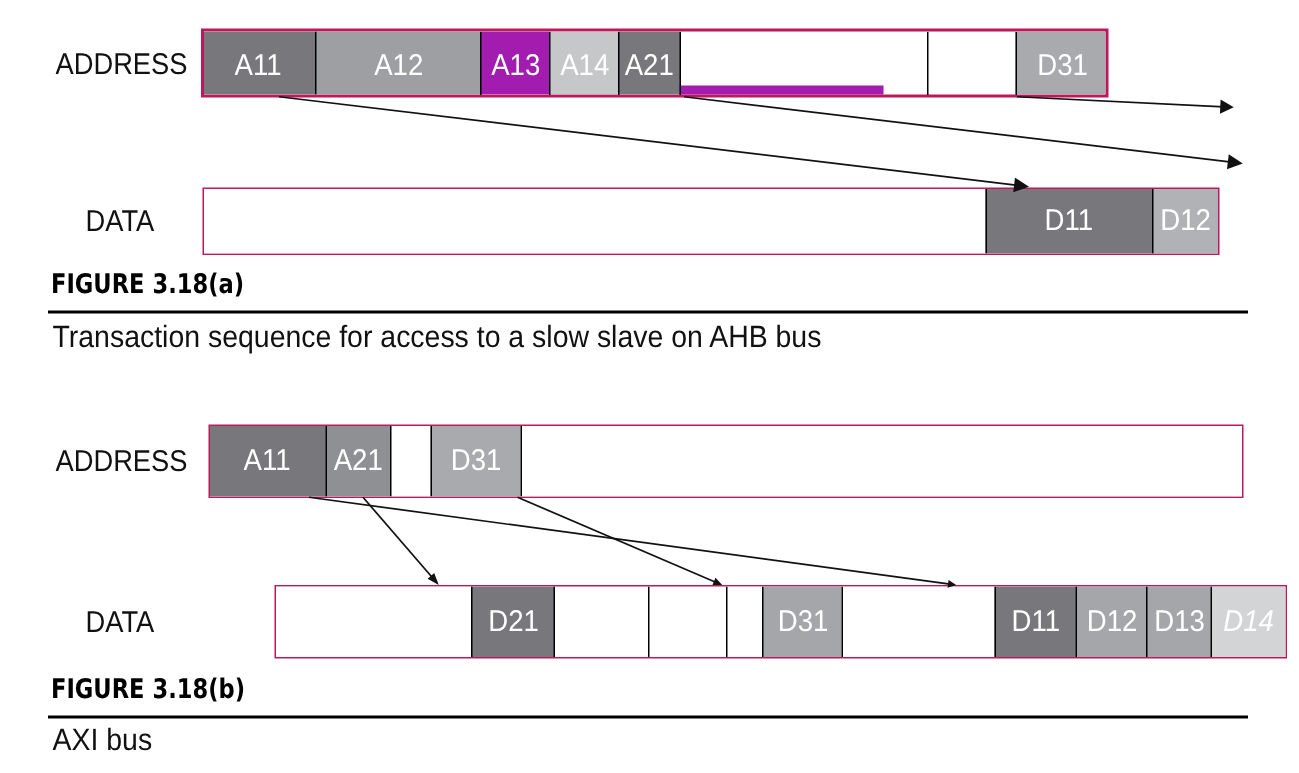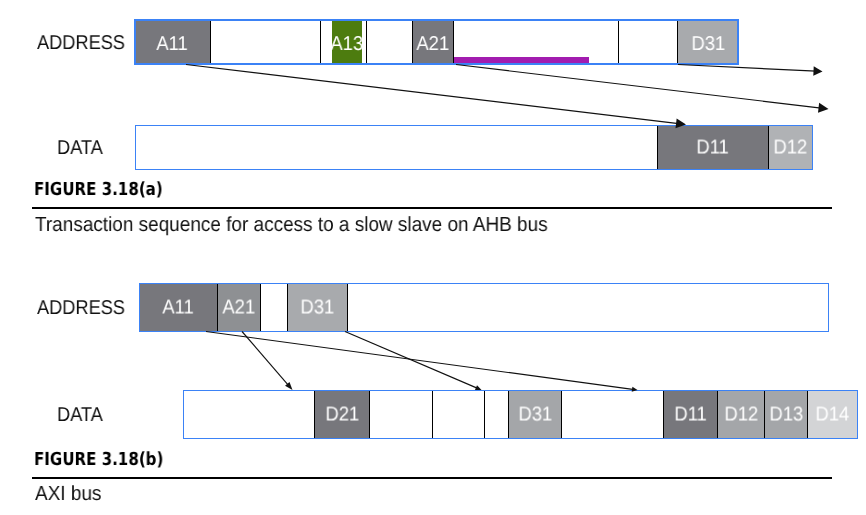--- a/index.html
+++ b/index.html
@@ -5,21 +5,21 @@
   html,body{margin:0;padding:0;background:#ffffff;
             -webkit-font-smoothing:antialiased;text-rendering:geometricPrecision;}
   body{width:866px;height:515px;position:relative;overflow:hidden;
        font-family:"Liberation Sans",sans-serif;color:#000;
 }
   .fig{position:absolute;left:0;top:0;width:866px;height:515px;}
   .rowlabel{position:absolute;font-size:20px;line-height:20px;color:#111;
             font-family:"Liberation Sans",sans-serif;white-space:nowrap;
             transform:scaleX(0.91);transform-origin:left top;
             will-change:transform;}
-  .bar{position:absolute;box-sizing:border-box;border:2px solid #3b82f6;
+  .bar{position:absolute;box-sizing:border-box;border:2px solid #be185d;
        background:#fff;overflow:hidden;}
   .bar.thin{border-width:1px;}
   .cell{position:absolute;top:0;height:100%;box-sizing:border-box;
         display:flex;align-items:center;justify-content:center;
         color:#fff;font-size:20px;line-height:20px;
         font-family:"Liberation Sans",sans-serif;}
   .cell span{display:block;will-change:transform;}
   .divider{position:absolute;top:0;height:100%;width:1px;background:#000;}
   svg.arrows{position:absolute;left:0;top:0;overflow:visible;}
   .figcap{position:absolute;font-family:"DejaVu Sans Condensed","DejaVu Sans",sans-serif;
@@ -34,22 +34,28 @@
 </head>
 <body>
 
 <div class="fig">
   <div class="rowlabel" style="left:37px;top:33px;">ADDRESS</div>
   <div class="rowlabel" style="left:57px;top:138px;">DATA</div>
   <div class="bar" id="a-addr" style="left:134px;top:19px;width:605px;height:46px;">
       <div class="cell" style="left: -2px; width: 77px; background: rgb(119, 119, 124);">
         <span style="transform: scaleX(0.92) translateY(2px);">A11</span>
       </div>
-      <div class="cell" style="left: 196px; width: 30px; background: #4d7c0f;">
+      <div class="cell" style="left: 74px; width: 111px; background: rgb(157, 159, 162);">
+        <span style="transform: scaleX(0.92) translateY(2px);">A12</span>
+      </div>
+      <div class="cell" style="left: 184px; width: 47px; background: #a21caf;">
         <span style="transform: scaleX(0.92) translateY(2px);">A13</span>
+      </div>
+      <div class="cell" style="left: 230px; width: 47px; background: rgb(198, 199, 201);">
+        <span style="transform: scaleX(0.92) translateY(2px);">A14</span>
       </div>
       <div class="cell" style="left: 276px; width: 42px; background: rgb(119, 119, 124);">
         <span style="transform: scaleX(0.92) translateY(2px);">A21</span>
       </div>
       <div class="cell" style="left: 317px; width: 136px; background: #a21caf; margin-top: 36px;">
         <span style="transform: scaleX(0.92) translateY(2px);">A22</span>
       </div>
       <div class="cell" style="left: 541px; width: 62px; background: rgb(168, 170, 173);">
         <span style="transform: scaleX(0.92) translateY(2px);">D31</span>
       </div>
@@ -118,21 +124,21 @@
       </div>
       <div class="cell" style="left: 479px; width: 55px; background: rgb(119, 119, 124);">
         <span style="transform: scaleX(0.92) translateY(-0.5px);">D11</span>
       </div>
       <div class="cell" style="left: 533px; width: 48px; background: rgb(164, 166, 169);">
         <span style="transform: scaleX(0.92) translateY(-0.5px);">D12</span>
       </div>
       <div class="cell" style="left: 580px; width: 44px; background: rgb(164, 166, 169);">
         <span style="transform: scaleX(0.92) translateY(-0.5px);">D13</span>
       </div>
-      <div class="cell" style="left: 623px; width: 51px; background: rgb(211, 212, 214);">
+      <div class="cell" style="left: 623px; width: 51px; background: rgb(211, 212, 214); font-style: italic;">
         <span style="transform: scaleX(0.92) translateY(-0.5px);">D14</span>
       </div>
       <div class="divider" style="left: 130px;"></div>
       <div class="divider" style="left: 185px;"></div>
       <div class="divider" style="left: 248px;"></div>
       <div class="divider" style="left: 300px;"></div>
       <div class="divider" style="left: 324px;"></div>
       <div class="divider" style="left: 377px;"></div>
       <div class="divider" style="left: 479px;"></div>
       <div class="divider" style="left: 533px;"></div>

